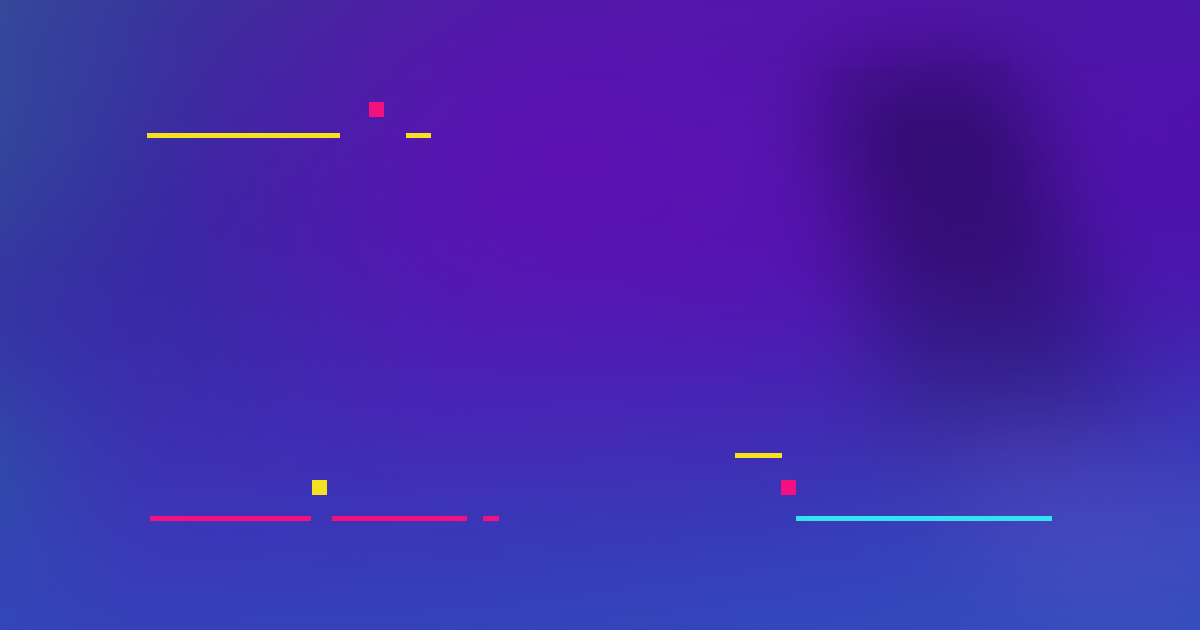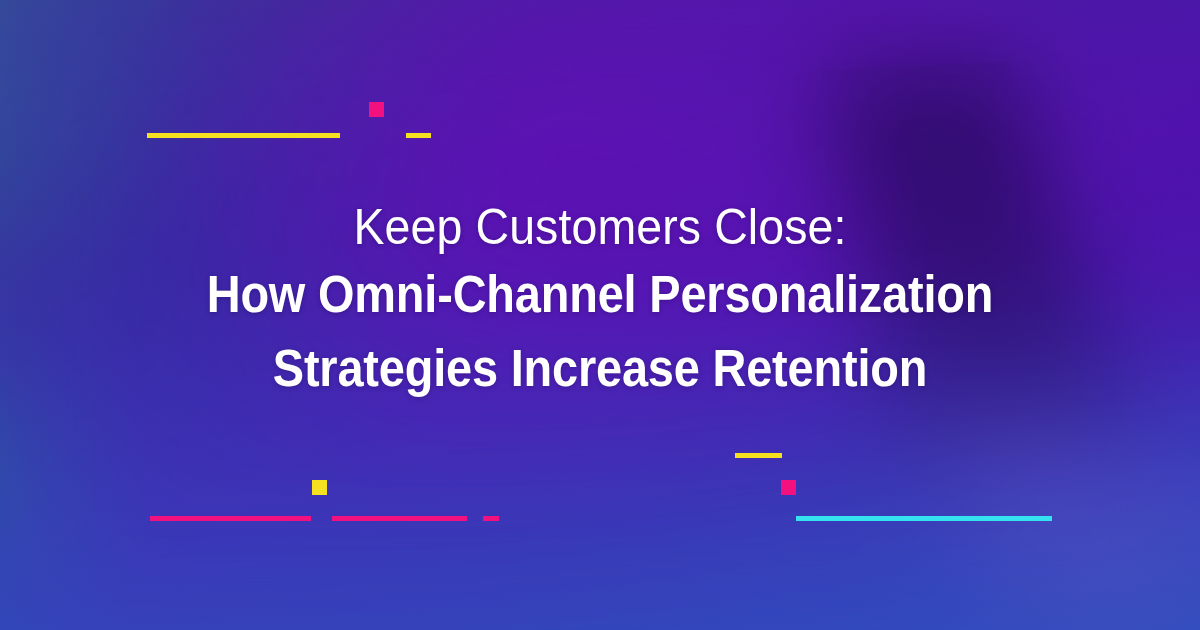--- a/index.html
+++ b/index.html
@@ -131,19 +131,14 @@
       <div class="accent accent-bar" style="left: 406px; top: 133px; background: rgb(245, 225, 31); width: 25px;"></div>
       <div class="accent accent-bar" style="left: 735px; top: 453px; background: rgb(245, 225, 31); width: 47px;"></div>
       <div class="accent accent-square" style="left: 312px; top: 480px; background: rgb(245, 225, 31); width: 15px; height: 15px;"></div>
       <div class="accent accent-square" style="left: 781px; top: 480px; background: rgb(242, 17, 126); width: 15px; height: 15px;"></div>
       <div class="accent accent-bar" style="left: 150px; top: 516px; background: rgb(242, 17, 126); width: 161px;"></div>
       <div class="accent accent-bar" style="left: 332px; top: 516px; background: rgb(242, 17, 126); width: 135px;"></div>
       <div class="accent accent-bar" style="left: 483px; top: 516px; background: rgb(242, 17, 126); width: 16px;"></div>
       <div class="accent accent-bar" style="left: 796px; top: 516px; background: rgb(53, 226, 240); width: 256px;"></div>
     </div>
 
-  <div id="headline" style="color: rgb(255, 255, 255);">
-    <div class="line-light">Keep Customers Close:</div>
-    <div class="line-bold">How Omni-Channel Personalization</div>
-    <div class="line-bold">Strategies Increase Retention</div>
-  </div>
 
 </div>
 
 </body></html>

